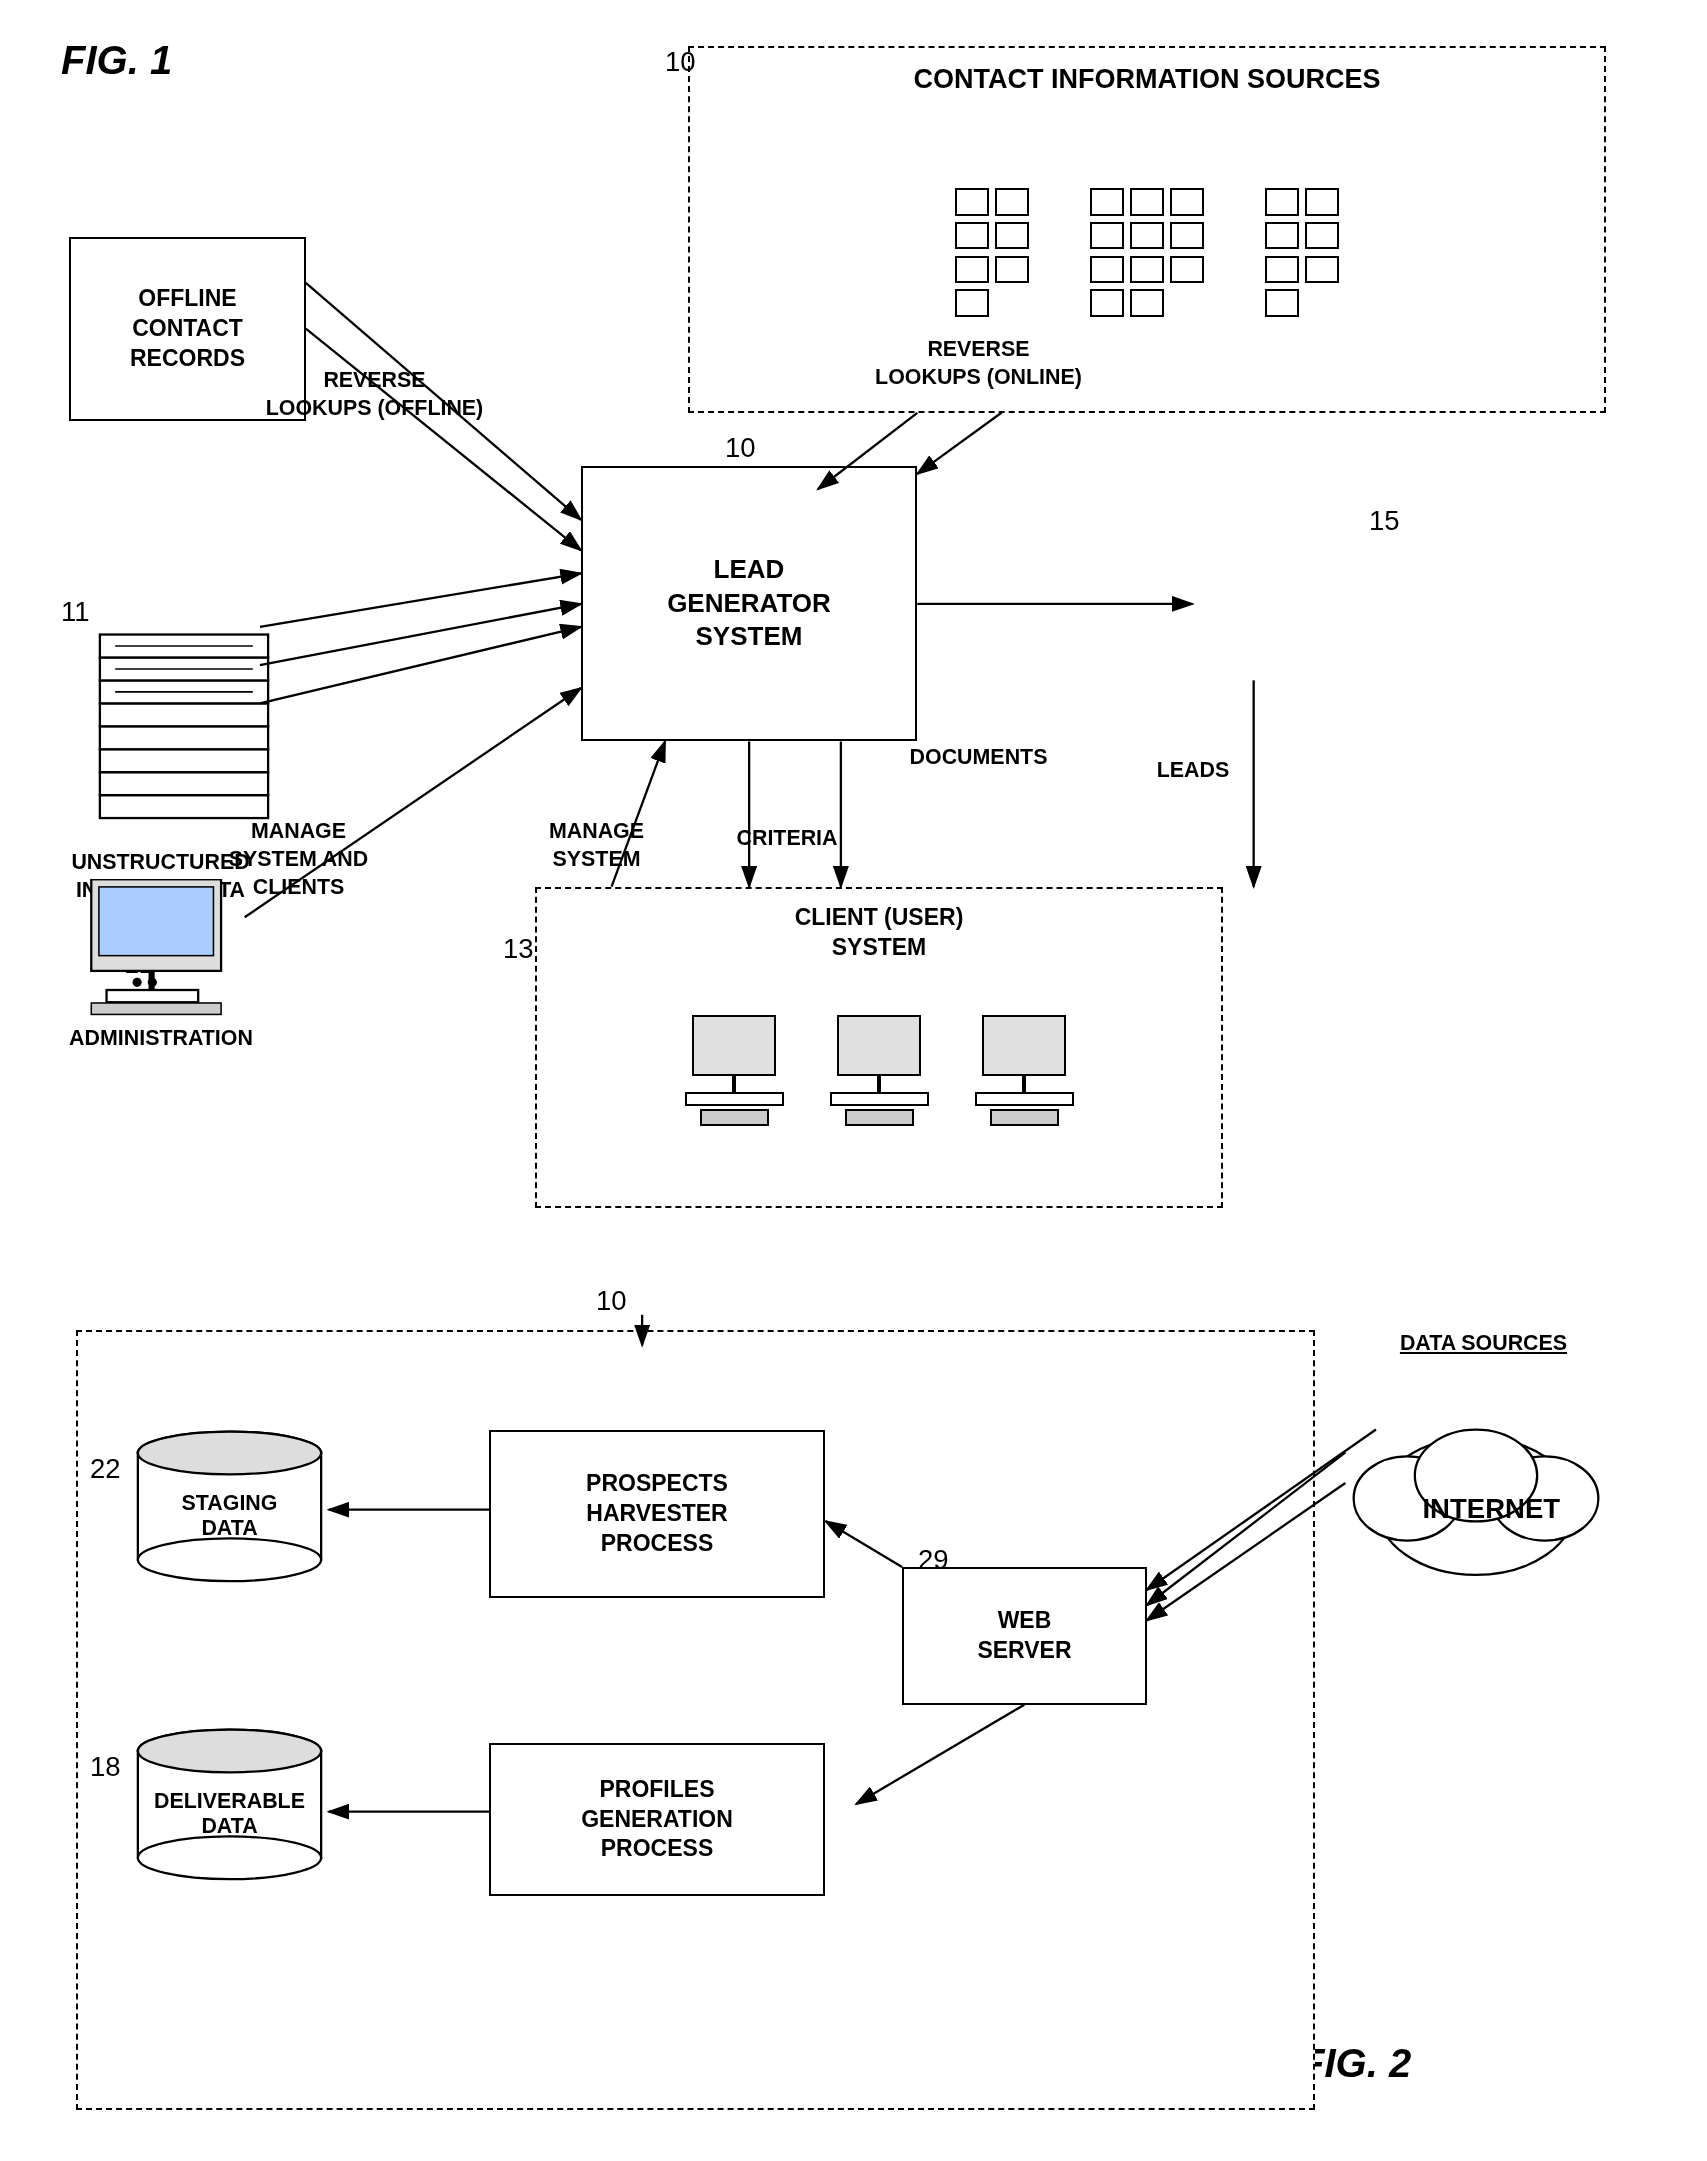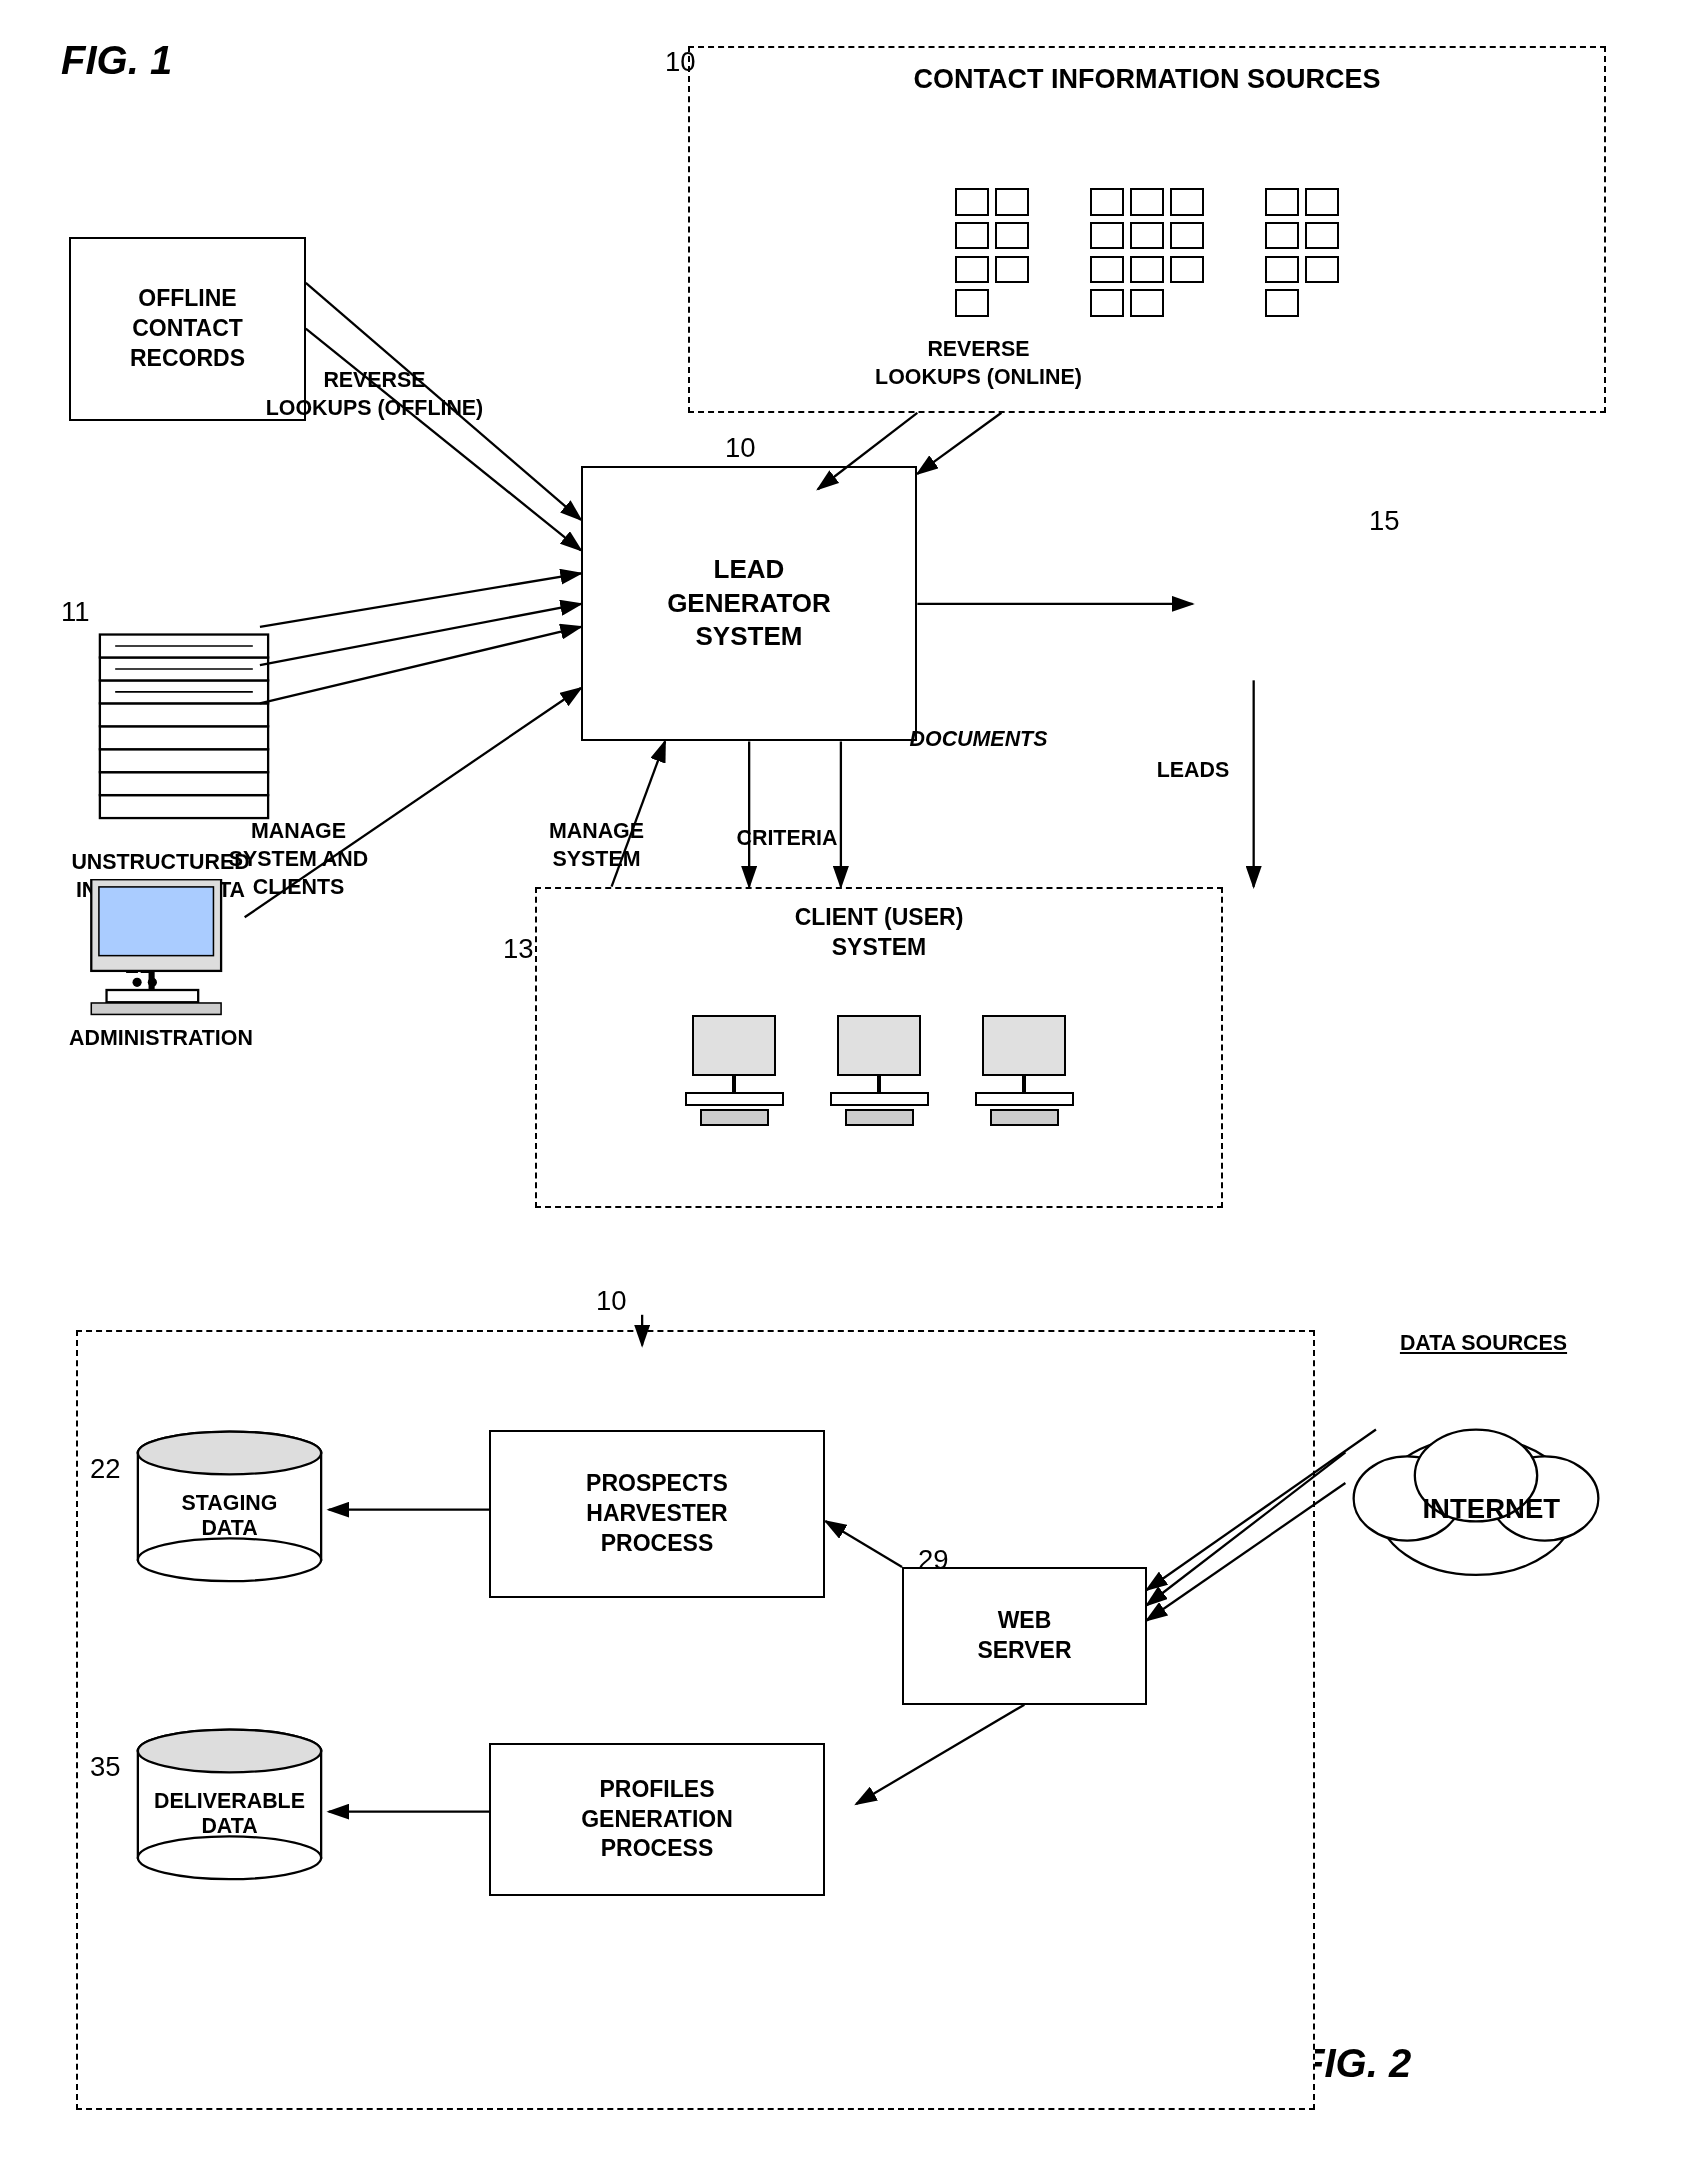--- a/index.html
+++ b/index.html
@@ -200,21 +200,21 @@
   <div class="label" style="top:367px; left:237px; width:275px;">REVERSE<br>LOOKUPS (OFFLINE)</div>
 
   <div class="label" style="top:336px; left:841px; width:275px;">REVERSE<br>LOOKUPS (ONLINE)</div>
 
   <div class="label" style="top:818px; left:199px; width:199px;">MANAGE<br>SYSTEM AND<br>CLIENTS</div>
 
   <div class="label" style="top:818px; left:520px; width:153px;">MANAGE<br>SYSTEM</div>
 
   <div class="label" style="top:807px; left:726px; width:122px;margin-top:18px;">CRITERIA</div>
 
-  <div class="label" style="top:726px; left:902px; width:153px;font-style:italic;">DOCUMENTS</div>
+  <div class="label" style="top:744px; left:902px; width:153px;">DOCUMENTS</div>
 
   <div class="label" style="top:757px; left:1132px; width:122px;">LEADS</div>
 
   <svg class="diagram" viewBox="0 0 2233 2827" width="1707" height="2161">
 
     <defs>
       <marker id="arr" markerWidth="10" markerHeight="7" refX="9" refY="3.5" orient="auto">
         <polygon points="0 0, 10 3.5, 0 7" fill="#000"></polygon>
       </marker>
     </defs>
@@ -264,21 +264,21 @@
   <div class="num-label" style="top:1453px; left:90px;">22</div>
   <svg style="position:absolute;top:1430px;left:130px;" width="199" height="168" viewBox="0 0 260 220">
     <ellipse cx="130" cy="30" rx="120" ry="28" fill="#ddd" stroke="black" stroke-width="3"></ellipse>
     <rect x="10" y="30" width="240" height="140" fill="white" stroke="black" stroke-width="3"></rect>
     <ellipse cx="130" cy="170" rx="120" ry="28" fill="white" stroke="black" stroke-width="3"></ellipse>
     <ellipse cx="130" cy="30" rx="120" ry="28" fill="#ddd" stroke="black" stroke-width="3"></ellipse>
     <text x="130" y="105" text-anchor="middle" font-size="28" font-weight="bold" font-family="Arial">STAGING</text>
     <text x="130" y="138" text-anchor="middle" font-size="28" font-weight="bold" font-family="Arial">DATA</text>
   </svg>
 
-  <div class="num-label" style="top:1751px; left:90px;">35</div>
+  <div class="num-label" style="top:1751px; left:90px;">18</div>
   <svg style="position:absolute;top:1728px;left:130px;" width="199" height="168" viewBox="0 0 260 220">
     <ellipse cx="130" cy="30" rx="120" ry="28" fill="#ddd" stroke="black" stroke-width="3"></ellipse>
     <rect x="10" y="30" width="240" height="140" fill="white" stroke="black" stroke-width="3"></rect>
     <ellipse cx="130" cy="170" rx="120" ry="28" fill="white" stroke="black" stroke-width="3"></ellipse>
     <ellipse cx="130" cy="30" rx="120" ry="28" fill="#ddd" stroke="black" stroke-width="3"></ellipse>
     <text x="130" y="105" text-anchor="middle" font-size="28" font-weight="bold" font-family="Arial">DELIVERABLE</text>
     <text x="130" y="138" text-anchor="middle" font-size="28" font-weight="bold" font-family="Arial">DATA</text>
   </svg>
 
   <div class="box" style="top:1430px; left:489px; width:336px; height:168px; font-size:23px;">

